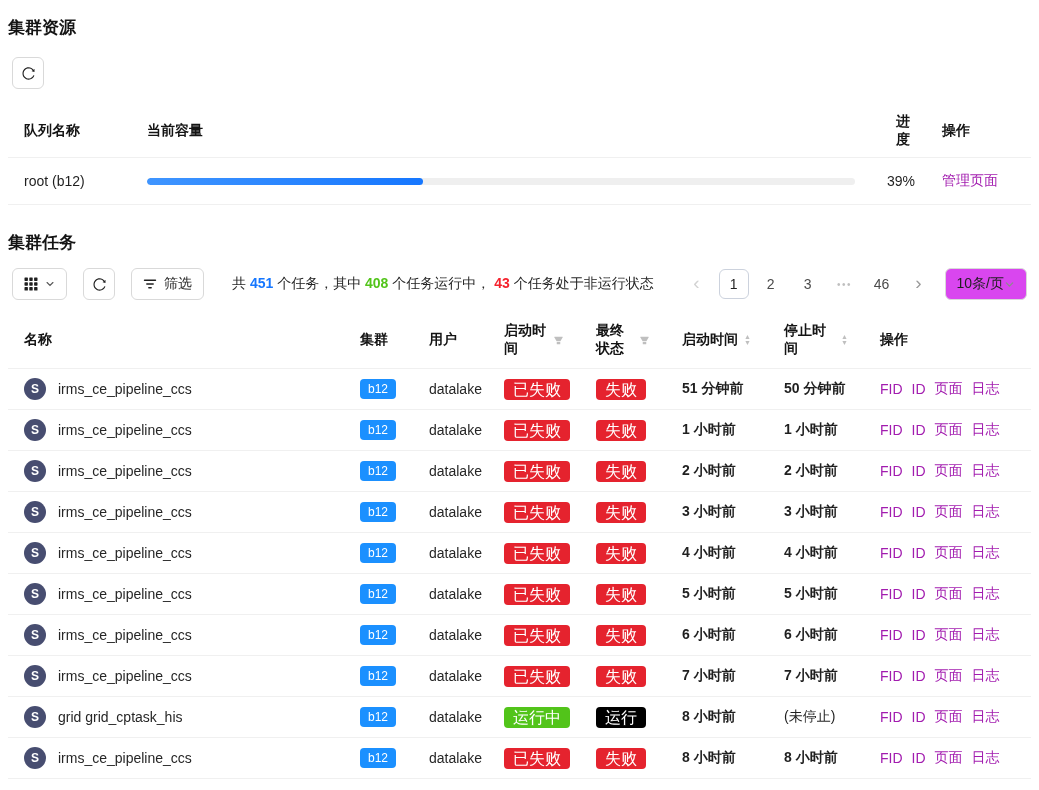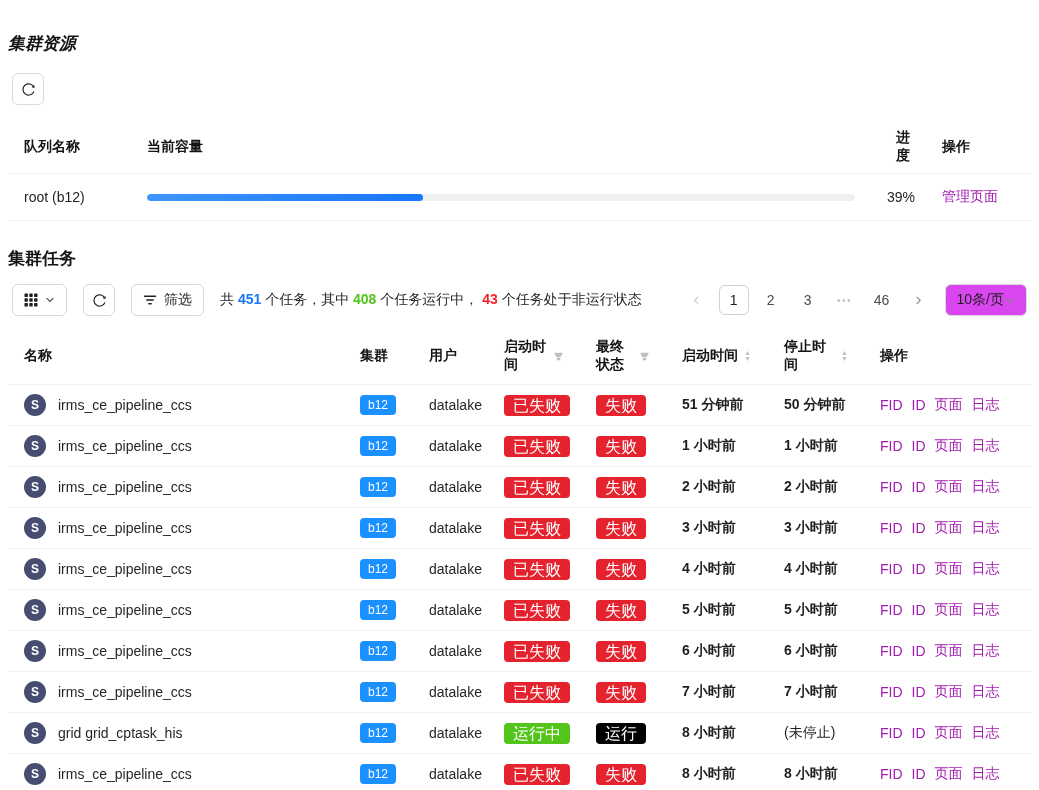--- a/index.html
+++ b/index.html
@@ -6,21 +6,21 @@
   html,body { background:#fff; }
   body {
     width:1039px;
     font-family:"Liberation Sans","DejaVu Sans",sans-serif;
     color:#1f1f1f;
     font-size:14px;
   }
   .page { padding:12px 8px 20px; }
 
   .section-title { font-size:17px; font-weight:700; color:#141414; }
-  #res-title { margin:20px 0 18px;font-style:italic; }
+  #res-title { margin:4px 0 18px; }
   #task-title { margin:26px 0 14px; }
 
   
   .icon-btn, .btn {
     height:32px; background:#fff; border:1px solid #d9d9d9; border-radius:6px;
     display:inline-flex; align-items:center; justify-content:center;
     cursor:pointer; color:#1f1f1f; font-size:14px;
     font-family:inherit;
   }
   .icon-btn { width:32px; }
@@ -39,21 +39,21 @@
     width:100%; height:7px; background:#efefef; border-radius:4px; overflow:hidden;
   }
   .progress-fill {
     height:100%; border-radius:4px;
     background:linear-gradient(90deg,#3f95ff,#1677ff);
   }
   a.link { color:#a21caf; text-decoration:none; cursor:pointer; }
 
   
   .toolbar { display:flex; align-items:center; gap:16px; margin:0 4px 12px; }
-  .summary { white-space:nowrap; color:#262626; }
+  .summary { white-space:nowrap; color:#262626;margin-left:12px; }
   .summary b { font-weight:600; }
   .num-blue { color:#1677ff; }
   .num-green { color:#52c41a; }
   .num-red { color:#f5222d; }
 
   
   .pager { margin-left:auto; display:flex; align-items:center; gap:7px; }
   .pg-item {
     min-width:30px; height:30px; padding:0 4px;
     display:inline-flex; align-items:center; justify-content:center;

